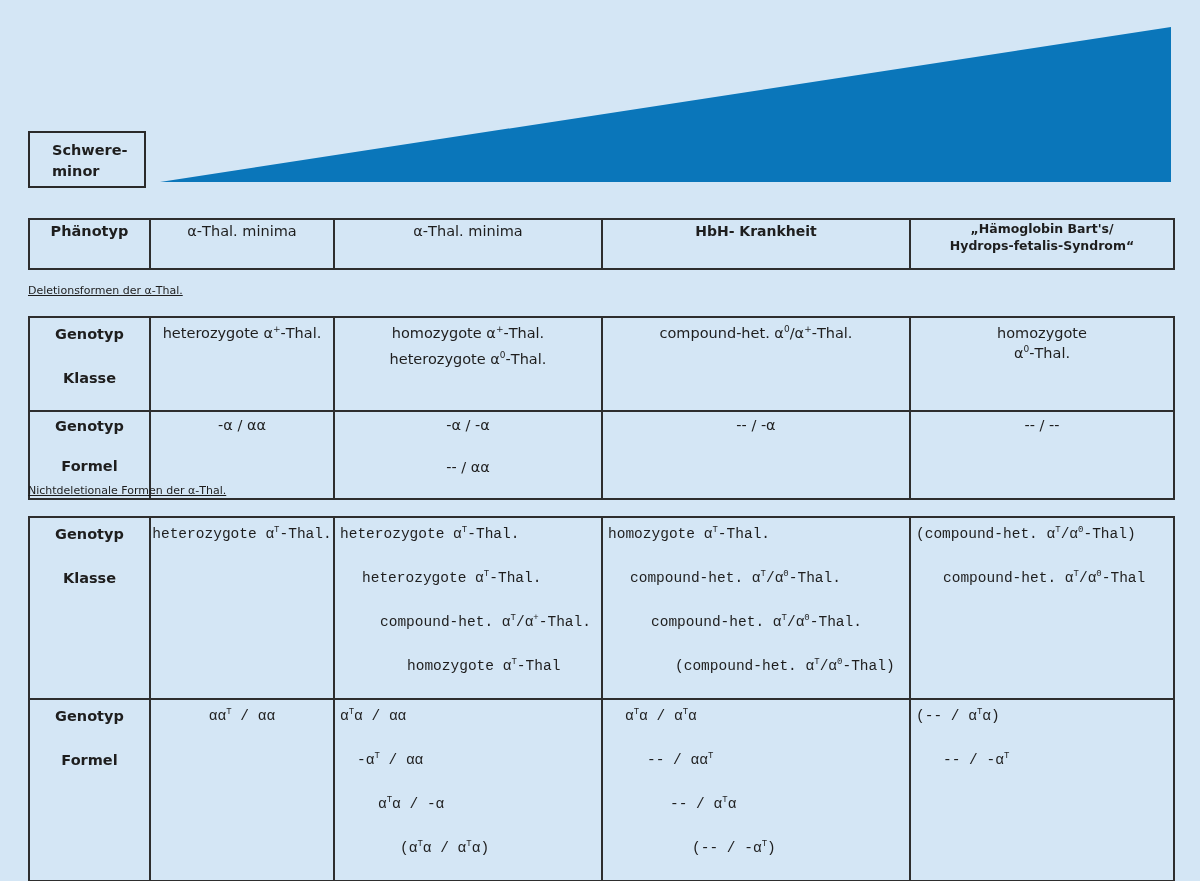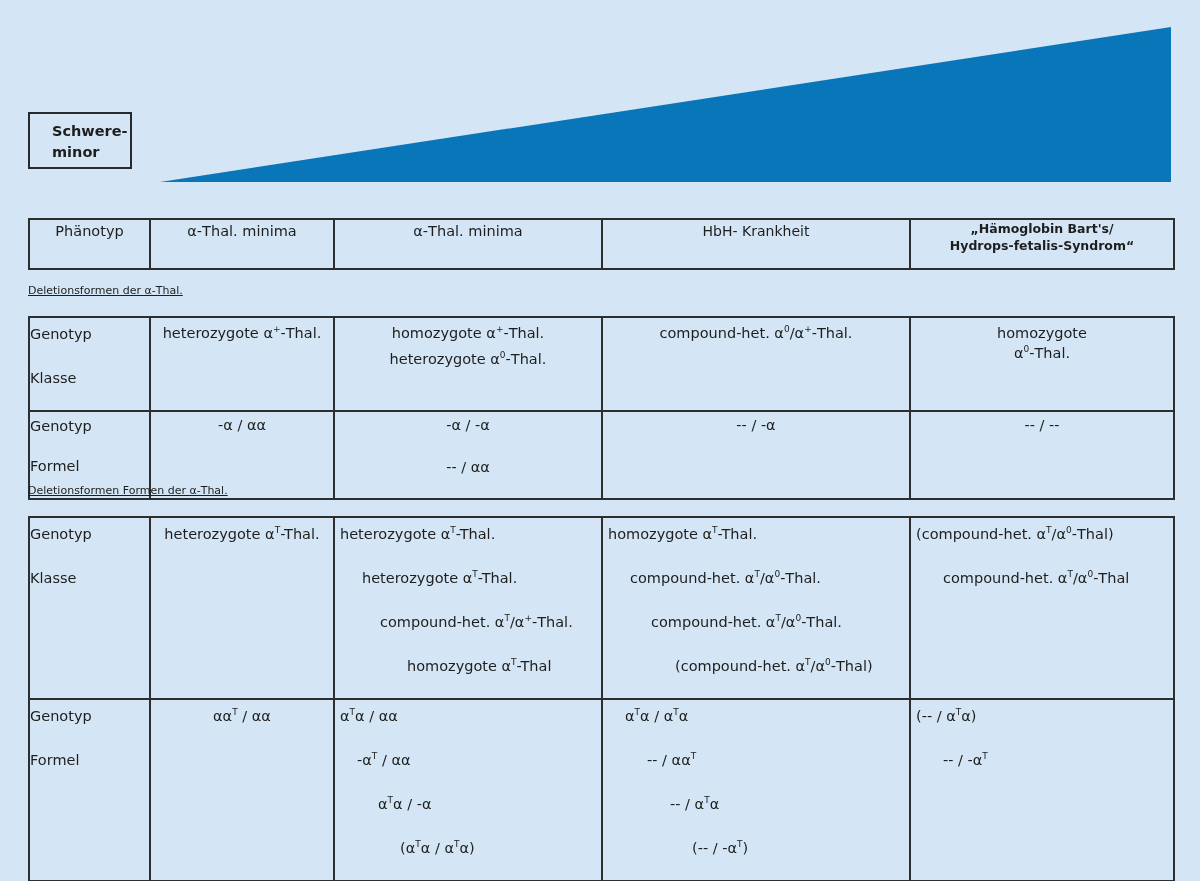--- a/index.html
+++ b/index.html
@@ -3,56 +3,56 @@
 <meta charset="utf-8">
 <style>
   html, body { margin:0; padding:0; }
   body {
     width:1200px; height:881px; position:relative; overflow:hidden;
     background:#D4E6F5;
     font-family:"DejaVu Sans", "Liberation Sans", sans-serif;
     color:#1e1e1e;
   }
   .severity-box {
-    position:absolute; left:28px; top:112px; width:104px; height:57px;
+    position:absolute; left:28px; top:131px; width:118px; height:57px;
     border:2px solid #2a2a2a; box-sizing:border-box;
     font-weight:bold; font-size:14.5px; line-height:21px;
     padding:7px 0 0 22px;
   }
   .severity-box span { display:block; }
   .wedge { position:absolute; left:0; top:0; width:1200px; height:200px; }
   table.t {
     position:absolute; left:28px; width:1145px;
     border-collapse:collapse; table-layout:fixed;
   }
   table.t td {
     border:2px solid #2e2e2e; vertical-align:top; padding:0;
     font-size:14.5px; line-height:22px; box-sizing:border-box;
   }
   col.c0 { width:121px; }
   col.c1 { width:184px; }
   col.c2 { width:268px; }
   col.c3 { width:308px; }
   col.c4 { width:264px; }
   .hdr td { height:50px; vertical-align:middle; text-align:center; }
-  .hdr td.label { font-weight:normal; }
-  .hdr td.bold { font-weight:normal; font-size:14px;border-radius:16px; }
+  .hdr td.label { font-weight:bold; }
+  .hdr td.bold { font-weight:bold; font-size:14px;border-radius:16px; }
   .hdr td.small { font-weight:bold; font-size:12.5px; line-height:17px;margin-left:8px; }
-  .rowlabel { text-align:left; font-weight:normal; }
+  .rowlabel { text-align:center; font-weight:bold; }
   .rowlabel div { height:44px; line-height:24px; }
   .center { text-align:center; }
   .line { display:block; height:22px; white-space:nowrap; }
   .section-title {
     position:absolute; left:28px; width:1145px; text-align:left;
     font-weight:normal; font-size:11px;
   }
   .section-title span { text-decoration:underline; }
   sup { font-size:9px; line-height:0; vertical-align:6px; }
   .cellc { padding-top:4px !important; }
-  .nd .line { height:44px; line-height:24px; }
+  .nd .line { height:44px; line-height:24px;font-family:Liberation Mono, monospace; }
 </style>
 </head>
 <body>
 
 <div class="severity-box">
   <span>Schwere-</span>
   <span>minor</span>
 </div>
 <svg class="wedge" viewBox="0 0 1200 200">
   <polygon points="160,182 1171,27 1171,182" fill="#0A76BA"></polygon>
@@ -123,21 +123,21 @@
       <span class="line" style="height:42px">-α / -α</span>
       <span class="line">-- / αα</span>
     </td>
     <td class="center" style="padding-top:2px">-- / -α</td>
     <td class="center" style="padding-top:2px">-- / --</td>
   </tr>
 </tbody>
   </table>
 
 <div class="section-title" style="top:484px;">
-  <span>Deletionsformen Formen der α-Thal.</span>
+  <span>Nichtdeletionale Formen der α-Thal.</span>
 </div>
 
 <table class="t nd" style="top:516px;">
   <colgroup>
       <col class="c0">
       <col class="c1">
       <col class="c2">
       <col class="c3">
       <col class="c4">
     </colgroup>

